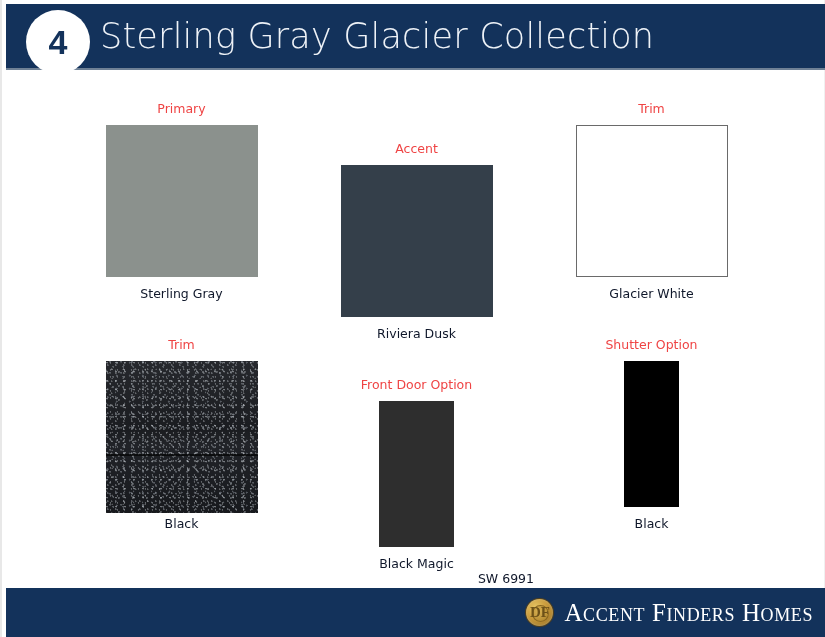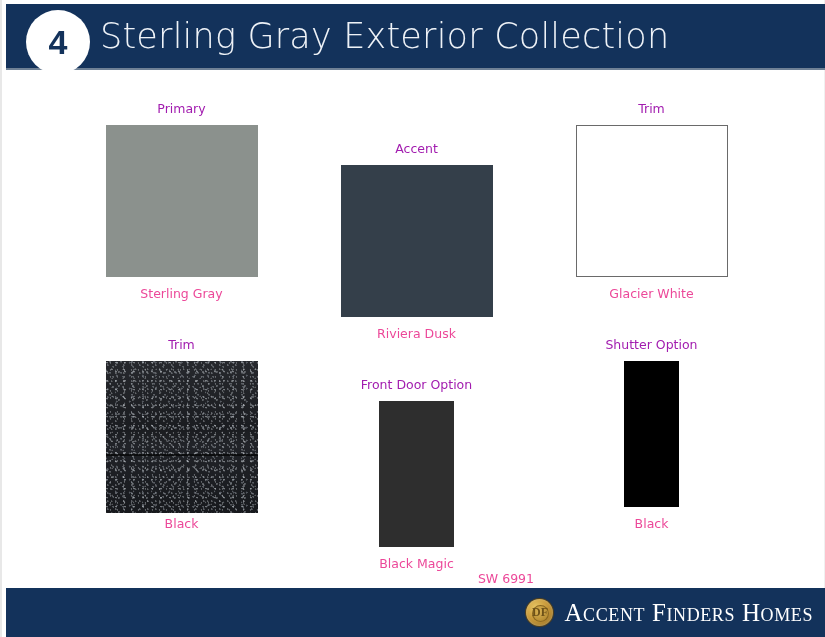--- a/index.html
+++ b/index.html
@@ -95,21 +95,21 @@
     text-align: center;
   }
   .cell-col-0 { left: 62px; }
   .cell-col-1 { left: 297px; margin-top: 40px; }
   .cell-col-2 { left: 532px; }
   .row-top    { top: 33px; }
   .row-bottom { top: 269px; }
 
   .cell-title {
     font-size: 12.5px;
-    color: #a21caf;
+    color: #ef4444;
     font-family: "DejaVu Sans", sans-serif;
     margin-bottom: 8px;
     height: 16px;
     line-height: 16px;
   }
   .swatch-wrap {
     height: 152px;
     display: flex;
     align-items: flex-start;
     justify-content: center;
@@ -156,21 +156,21 @@
     left: 0;
     top: 93px;
     width: 100%;
     height: 2px;
     background: rgba(0,0,0,0.62);
   }
 
   .cell-caption {
     margin-top: 9px;
     font-size: 12.5px;
-    color: #ec4899;
+    color: #0f172a;
     font-family: "DejaVu Sans", sans-serif;
     line-height: 15px;
   }
   .cell-caption .sub {
     display: block;
     text-align: right;
   }
 
   
   #footer {
@@ -226,41 +226,41 @@
   }
   #logo-seal-mono {
     position: absolute;
     left: 0;
     top: 0;
     width: 27px;
     height: 27px;
     line-height: 27px;
     text-align: center;
     font-family: "Liberation Serif", serif;
-    font-size: 12px;
+    font-size: 15px;
     font-weight: bold;
     color: #6d5118;
     z-index: 2;
   }
   #logo-text {
     color: #ffffff;
     font-family: "Liberation Serif", serif;
     font-size: 25px;
     font-variant: small-caps;
     letter-spacing: 0.6px;
     white-space: nowrap;
   }
 </style>
 </head>
 <body>
 
 <div id="page">
 
   <div id="header">
-    <div id="header-title">Sterling Gray Exterior Collection</div>
+    <div id="header-title">Sterling Gray Glacier Collection</div>
   </div>
   <div id="header-underline"></div>
   <div id="badge">
     <div id="badge-number">4</div>
   </div>
 
   <div id="swatch-grid">
 
     <div class="swatch-cell cell-col-0 row-top">
       <div class="cell-title">Primary</div>

